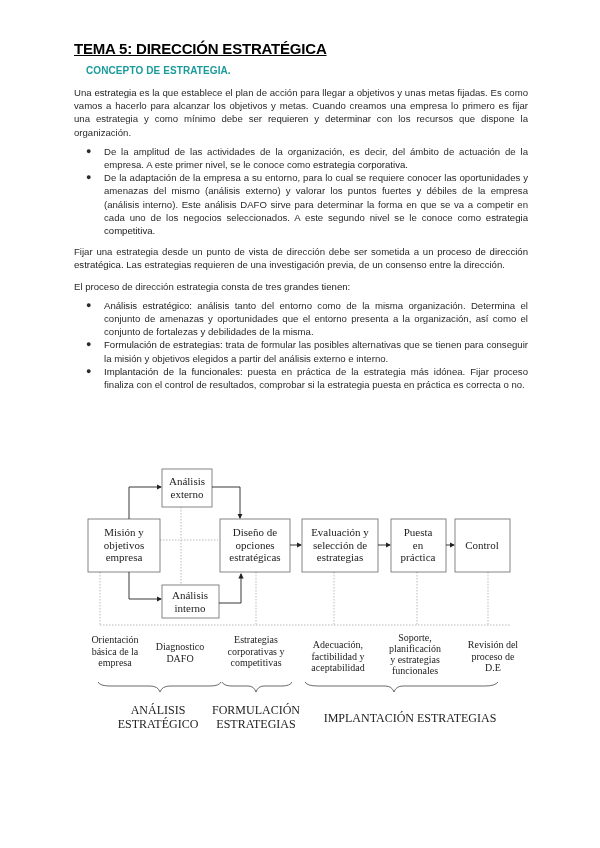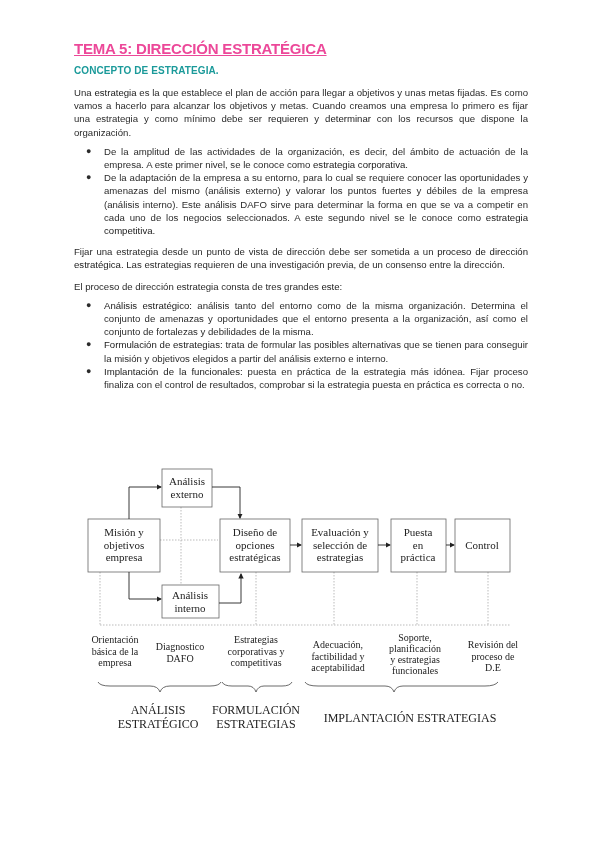--- a/index.html
+++ b/index.html
@@ -1,21 +1,21 @@
 <!DOCTYPE html>
 <html><head>
 <meta charset="utf-8">
 <style>
   html, body { margin: 0; padding: 0; background: #ffffff; }
   body { width: 600px; height: 848px; position: relative; overflow: hidden;
          font-family: "Liberation Sans", sans-serif; color: #2b2b2b; }
   .page { position: absolute; left: 74px; top: 40px; width: 454px; }
-  .title { font-size: 15px; font-weight: bold; color: #ec4899; text-decoration: underline;
+  .title { font-size: 15px; font-weight: bold; color: #000000; text-decoration: underline;
            margin: 0 0 8px 0; letter-spacing: -0.2px; }
-  .subtitle { font-size: 10px; font-weight: bold; color: #1b9a9a; margin: 0 0 10px 0; letter-spacing: 0.1px; }
+  .subtitle { font-size: 10px; font-weight: bold; color: #1b9a9a; margin: 0 0 10px 12px; letter-spacing: 0.1px; }
   p { font-size: 9.6px; line-height: 13.2px; margin: 0 0 8px 0; text-align: justify; }
   ul { margin: -2px 0 8px 0; padding: 0 0 0 30px; list-style: none; }
   li { font-size: 9.6px; line-height: 13.2px; text-align: justify; position: relative; margin: 0; }
   li .bullet { position: absolute; left: -18px; top: 0; font-size: 9px; }
   b { font-weight: normal; color: #1a1a1a; }
   svg text { font-family: "Liberation Serif", serif; fill: #222; }
 </style>
 </head>
 <body>
 
@@ -26,21 +26,21 @@
   <p><span>Una </span><b>estrategia</b><span> es la que establece el plan de acción para llegar a objetivos y unas metas fijadas. Es como vamos a hacerlo para alcanzar los objetivos y metas. Cuando creamos una empresa lo primero es fijar una estrategia y como mínimo debe ser </span><b>requieren</b><span> y </span><b>determinar</b><span> con los recursos que dispone la organización.</span></p>
 
 
   <ul>
     <li><span class="bullet">●</span><span>De la amplitud de las actividades de la organización, es decir, del ámbito de actuación de la empresa. A este primer nivel, se le conoce como </span><b>estrategia corporativa</b><span>.</span></li>
     <li><span class="bullet">●</span><span>De la adaptación de la empresa a su entorno, para lo cual se requiere conocer las oportunidades y amenazas del mismo (análisis externo) y valorar los puntos fuertes y débiles de la empresa (análisis interno). Este análisis DAFO sirve para determinar la forma en que se va a competir en cada uno de los negocios seleccionados. A este segundo nivel se le conoce como </span><b>estrategia competitiva</b><span>.</span></li>
   </ul>
 
   <p><span>Fijar una estrategia desde un punto de vista de dirección debe ser sometida a un </span><b>proceso de dirección estratégica.</b><span> Las estrategias requieren de una investigación previa, de un consenso entre la dirección.</span></p>
 
-  <p><span>El proceso de dirección estrategia consta de tres grandes </span><b>este</b><span>:</span></p>
+  <p><span>El proceso de dirección estrategia consta de tres grandes </span><b>tienen</b><span>:</span></p>
 
   <ul>
     <li><span class="bullet">●</span><b>Análisis estratégico:</b><span> análisis tanto del entorno como de la misma organización. Determina el conjunto de amenazas y oportunidades que el entorno presenta a la organización, así como el conjunto de fortalezas y debilidades de la misma.</span></li>
     <li><span class="bullet">●</span><b>Formulación de estrategias:</b><span> trata de formular las posibles alternativas que se tienen para conseguir la misión y objetivos elegidos a partir del análisis externo e interno.</span></li>
     <li><span class="bullet">●</span><b>Implantación de la funcionales:</b><span> puesta en práctica de la estrategia más idónea. Fijar proceso finaliza con el control de resultados, comprobar si la estrategia puesta en práctica es correcta o no.</span></li>
   </ul>
 </div>
 
 <svg width="600" height="848" viewBox="0 0 600 848" style="position:absolute;left:0;top:0;pointer-events:none;">
   <defs>

